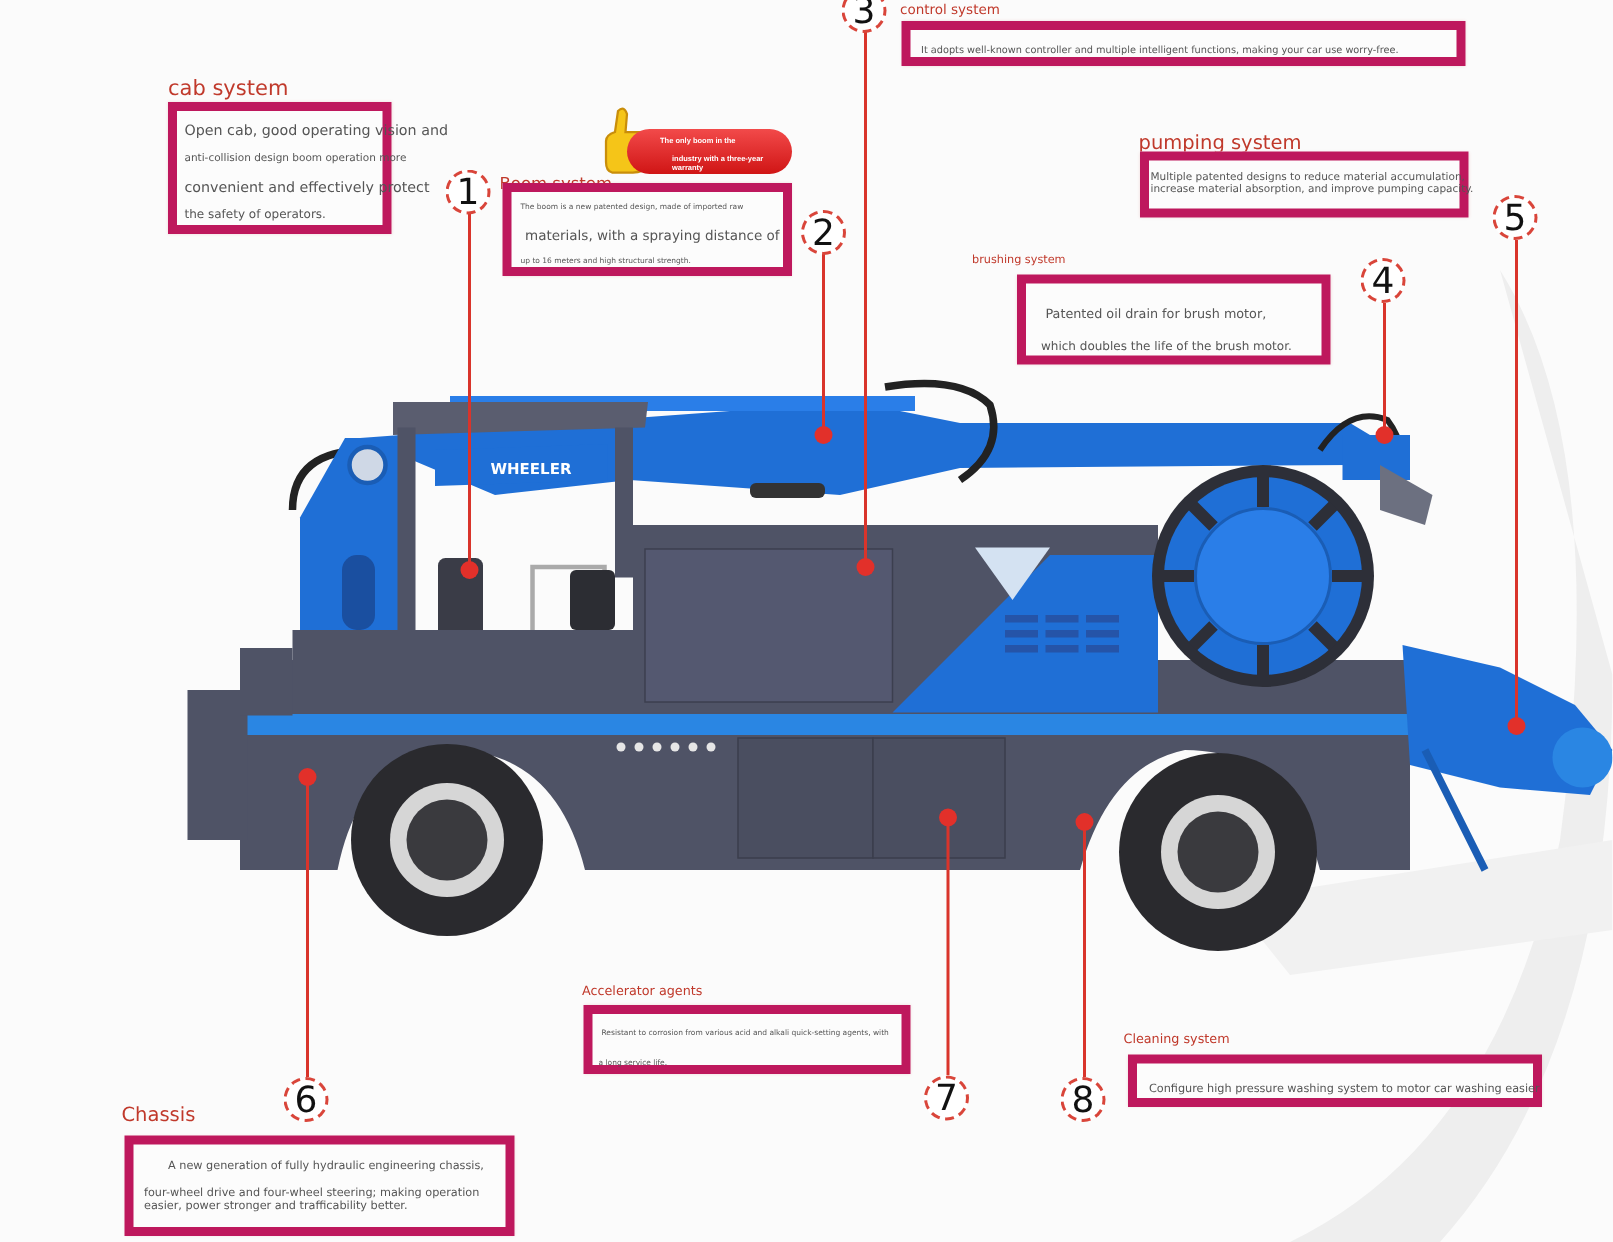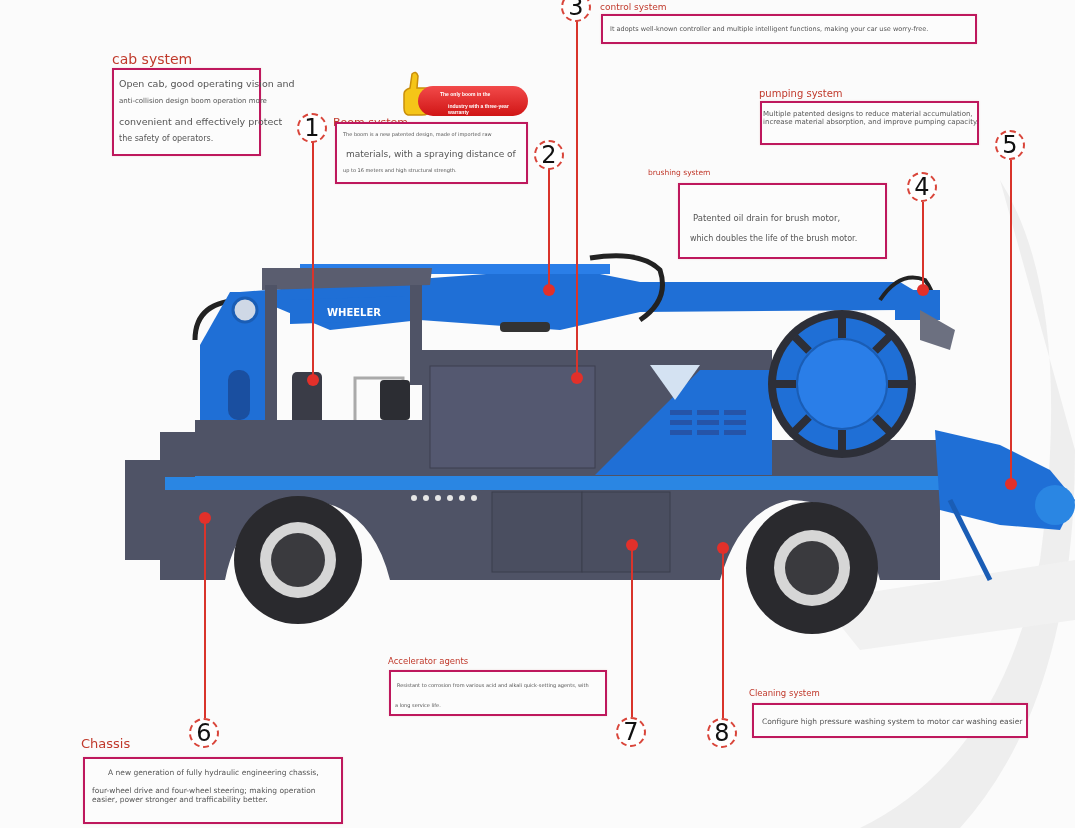--- a/index.html
+++ b/index.html
@@ -1,19 +1,19 @@
 <!DOCTYPE html>
 <html><head>
 <meta charset="utf-8">
 <style>
   html,body{margin:0;padding:0;}
   body{width:1075px;height:828px;position:relative;overflow:hidden;background:#fbfbfb;font-family:"Liberation Sans",sans-serif;}
   .bgswoosh{position:absolute;}
   .title{position:absolute;color:#c0392b;font-family:"DejaVu Sans",sans-serif;white-space:nowrap;}
-  .box{position:absolute;border:2px solid #be185d;background:#fcfcfc;box-shadow:0 0 2px rgba(200,80,80,.2);color:#555;font-family:"DejaVu Sans",sans-serif;box-sizing:border-box;}
+  .box{position:absolute;border:6px solid #be185d;background:#fcfcfc;box-shadow:0 0 2px rgba(200,80,80,.2);color:#555;font-family:"DejaVu Sans",sans-serif;box-sizing:border-box;}
   .box p{margin:0;white-space:nowrap;}
   .num{position:absolute;width:30px;height:30px;border:2px dashed #d9453a;border-radius:50%;display:flex;align-items:center;justify-content:center;font-family:"DejaVu Sans",sans-serif;font-size:24px;color:#111;background:#fff;box-sizing:border-box;}
   .line{position:absolute;width:2px;background:#d9342b;}
   .dot{position:absolute;width:12px;height:12px;border-radius:50%;background:#e2302a;margin-left:-6px;margin-top:-6px;}
   .badge{position:absolute;left:418px;top:86px;width:110px;height:30px;border-radius:15px;background:linear-gradient(#f24a4a,#d01515);color:#fff;font-size:5px;font-weight:bold;}
   .thumb{position:absolute;left:402px;top:70px;width:34px;height:46px;}
 </style>
 </head>
 <body>
 
@@ -160,28 +160,28 @@
   <p style="font-size:5px;margin-bottom:12px">The boom is a new patented design, made of imported raw</p>
   <p style="font-size:9px;margin-bottom:8px;padding-left:3px">materials, with a spraying distance of</p>
   <p style="font-size:5px">up to 16 meters and high structural strength.</p>
 </div>
 
 <div class="title" style="left:600px;top:2px;font-size:9px">control system</div>
 <div class="box" style="left:601px;top:14px;width:376px;height:30px;padding:9px 0 0 7px">
   <p style="font-size:6.5px">It adopts well-known controller and multiple intelligent functions, making your car use worry-free.</p>
 </div>
 
-<div class="title" style="left:759px;top:88px;font-size:10px">pumping system</div>
+<div class="title" style="left:759px;top:88px;font-size:13px">pumping system</div>
 <div class="box" style="left:760px;top:101px;width:219px;height:44px;padding:7px 0 0 1px">
   <p style="font-size:7px;margin-bottom:0">Multiple patented designs to reduce material accumulation,</p>
   <p style="font-size:7px">increase material absorption, and improve pumping capacity.</p>
 </div>
 
 <div class="title" style="left:648px;top:168px;font-size:7.5px">brushing system</div>
-<div class="box" style="left:678px;top:183px;width:209px;height:76px;padding:28px 0 0 12px">
+<div class="box" style="left:678px;top:183px;width:209px;height:60px;padding:16px 0 0 12px">
   <p style="font-size:8.5px;margin-bottom:11px;padding-left:1px">Patented oil drain for brush motor,</p>
   <p style="font-size:8px;margin-left:-2px">which doubles the life of the brush motor.</p>
 </div>
 
 <div class="title" style="left:388px;top:656px;font-size:8.5px">Accelerator agents</div>
 <div class="box" style="left:389px;top:670px;width:218px;height:46px;padding:10px 0 0 6px">
   <p style="font-size:5px;margin-bottom:14px">Resistant to corrosion from various acid and alkali quick-setting agents, with</p>
   <p style="font-size:5px;margin-left:-2px">a long service life.</p>
 </div>
 

